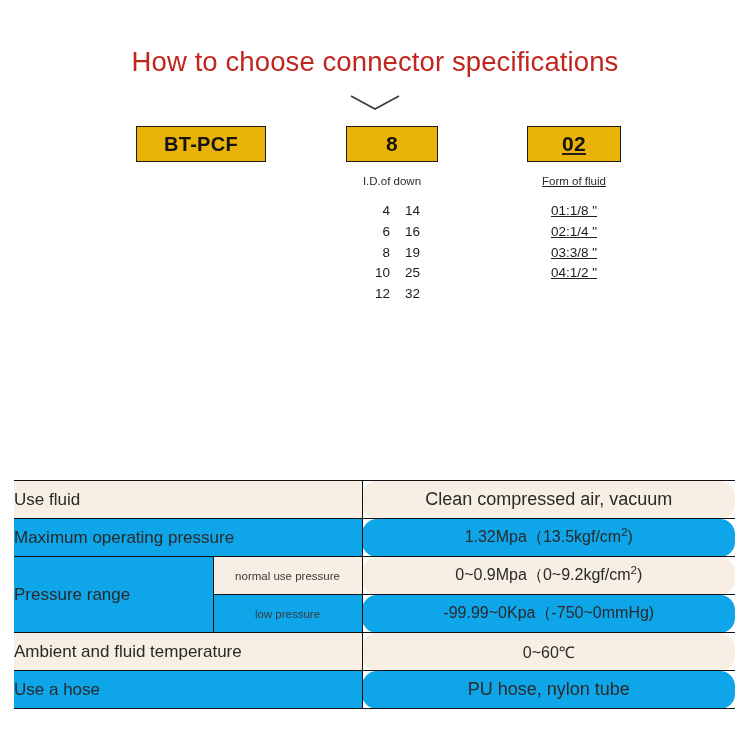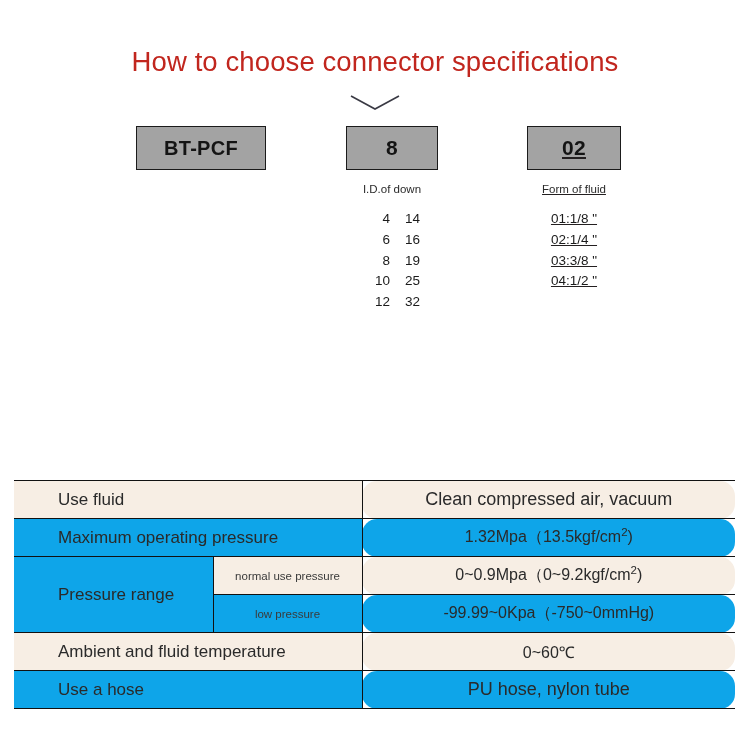--- a/index.html
+++ b/index.html
@@ -58,25 +58,25 @@
     position: absolute;
     top: 0;
     text-align: center;
   }
   .code-col.c1 { left: 136px; width: 130px; }
   .code-col.c2 { left: 346px; width: 92px;  }
   .code-col.c3 { left: 527px; width: 94px; text-decoration: underline;  }
 
   .code-box {
     border: 1.6px solid #1b1b1b;
-    height: 44px;
+    height: 36px;
     display: flex;
     align-items: center;
     justify-content: center;
-    background: #a3a3a3;
+    background: #eab308;
     box-sizing: border-box;
   }
   .code-box .code-text {
     font-size: 21px;
     font-weight: bold;
     letter-spacing: .3px;
     color: #141414;
   }
   .code-col.c1 .code-text { font-size: 20px; }
 
@@ -126,21 +126,21 @@
     border-top: 1.5px solid #111;
     border-bottom: 1.5px solid #111;
   }
   .spec-table td {
     border: 1px solid #111;
     padding: 0;
     height: 38px;
     vertical-align: middle;
     box-sizing: border-box;
   }
-  .spec-table td.no-l { border-left: none; padding-left: 44px; }
+  .spec-table td.no-l { border-left: none; }
   .spec-table td.no-r { border-right: none; border-radius: 15px; }
 
   .lbl {
     font-size: 17px;
     color: #2a2a2a;
     padding-left: 24px;
     text-align: left;
   }
   .val {
     font-size: 16px;

